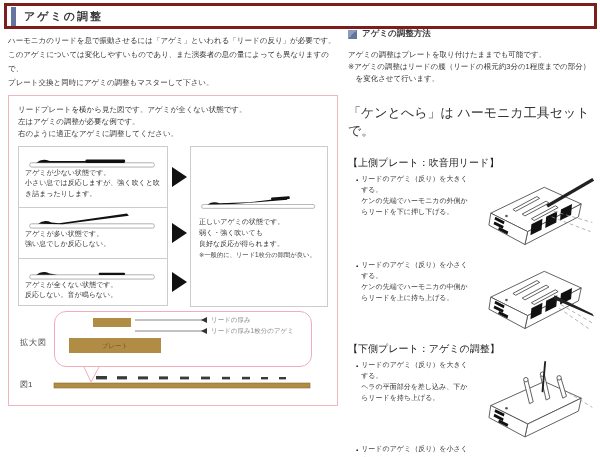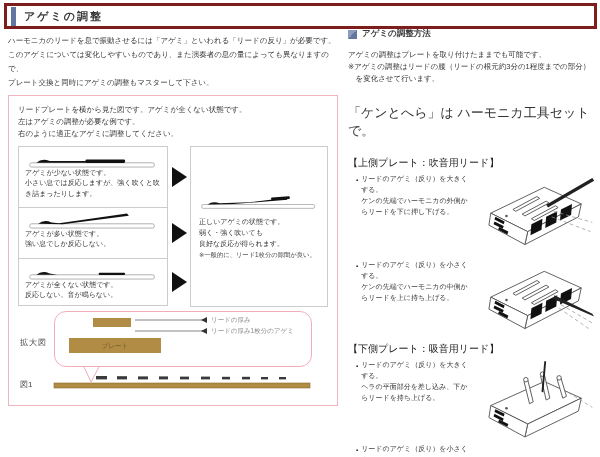--- a/index.html
+++ b/index.html
@@ -257,21 +257,21 @@
           <polygon points="25,55 35,60 34,63 24,58"></polygon>
         </g>
         <circle cx="33" cy="43" r="1.4" fill="#555"></circle>
         <polygon points="126,58 128,61 84,42 85,38" fill="#222"></polygon>
         <path d="M92,48 L126,68" stroke="#999" stroke-width="0.8" stroke-dasharray="4 3" fill="none"></path>
         <path d="M90,52 L122,74" stroke="#999" stroke-width="0.8" stroke-dasharray="4 3" fill="none"></path>
       </svg>
     </div>
   </div>
 
-  <div class="sec-title st2">【下側プレート：吸音用リード】</div>
+  <div class="sec-title st2">【下側プレート：アゲミの調整】</div>
 
   <div class="item it3">
     <div class="item-text">
       <span class="bullet">▪</span>
       <span class="pre">リードのアゲミ（反り）を大きくする。
 ヘラの平面部分を差し込み、下からリードを持ち上げる。</span>
     </div>
     <div class="item-fig">
       <svg width="120" height="80" viewBox="0 0 130 84">
         <g stroke="#555" stroke-width="1" fill="#fff" stroke-linejoin="round">

